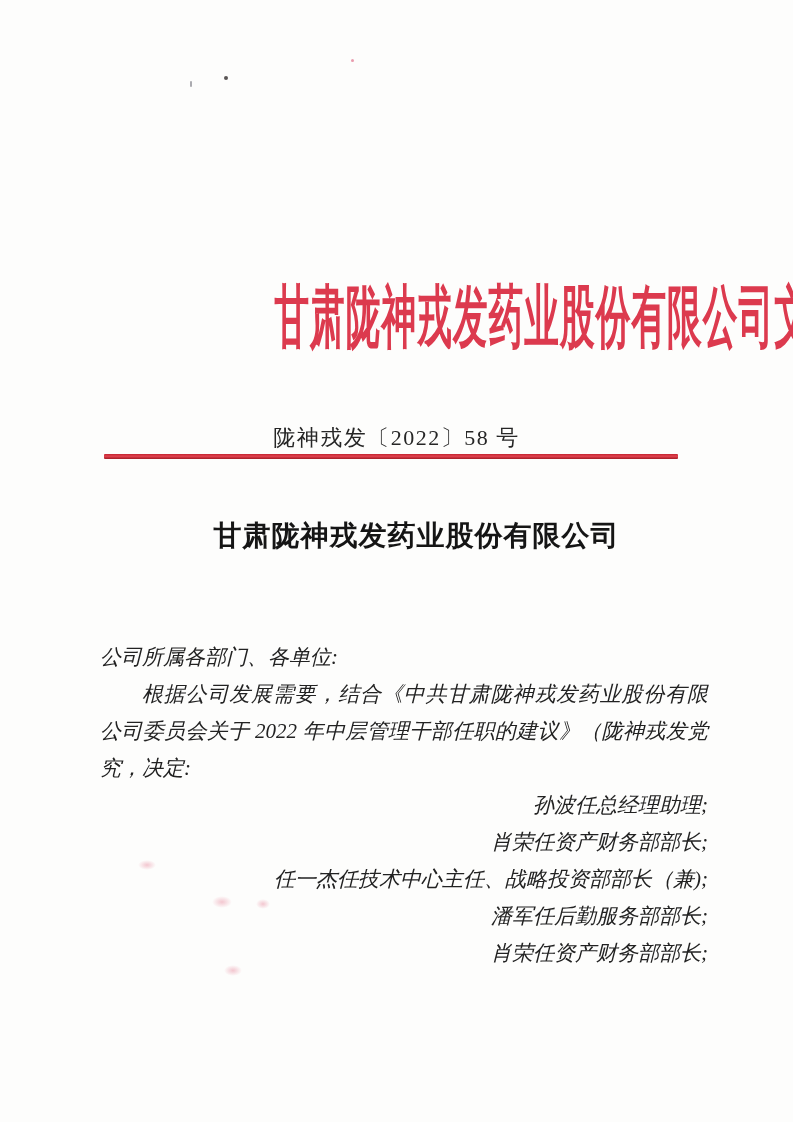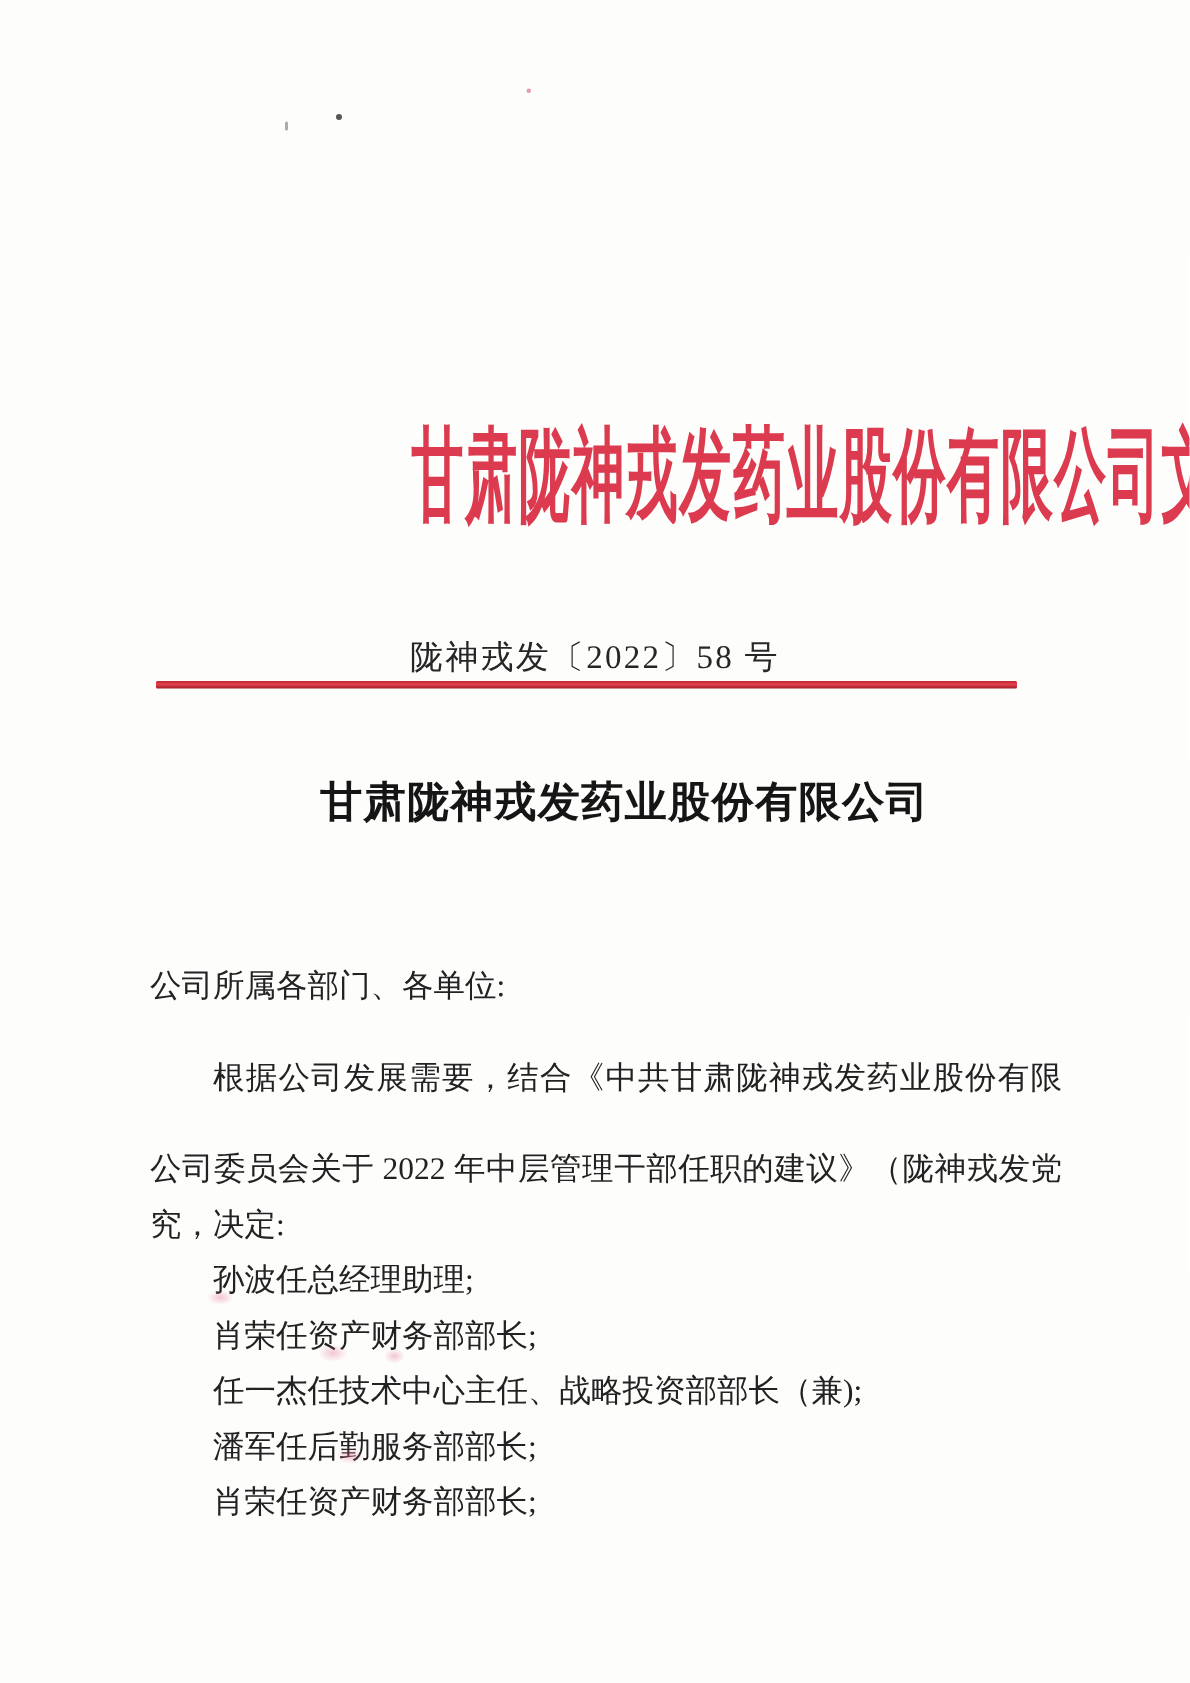--- a/index.html
+++ b/index.html
@@ -82,28 +82,27 @@
   
   .body-block {
     position: absolute;
     top: 639px;
     left: 100px;
     width: 608px;
     font-size: 21px;
     line-height: 37px;
     color: #222222;
   }
-  .line { white-space: nowrap; }
+  .line { white-space: nowrap; font-style: italic; }
   .just {
     white-space: normal;
     text-align: justify;
     text-align-last: justify;
-    margin-top: 24px;
   }
-  .indent { text-indent: 2em; }
+  .indent { text-indent: 2em; text-align: right; }
 
   
   .speck {
     position: absolute;
     border-radius: 50%;
     pointer-events: none;
   }
   .speck-dark   { width: 4px; height: 4px; background: rgba(60,55,55,0.85); }
   .speck-dash   { width: 2px; height: 6px; background: rgba(90,90,100,0.5); border-radius: 1px; }
   .smudge-pink  { background: radial-gradient(ellipse, rgba(226,110,135,0.38) 0%, rgba(226,110,135,0) 70%); }

